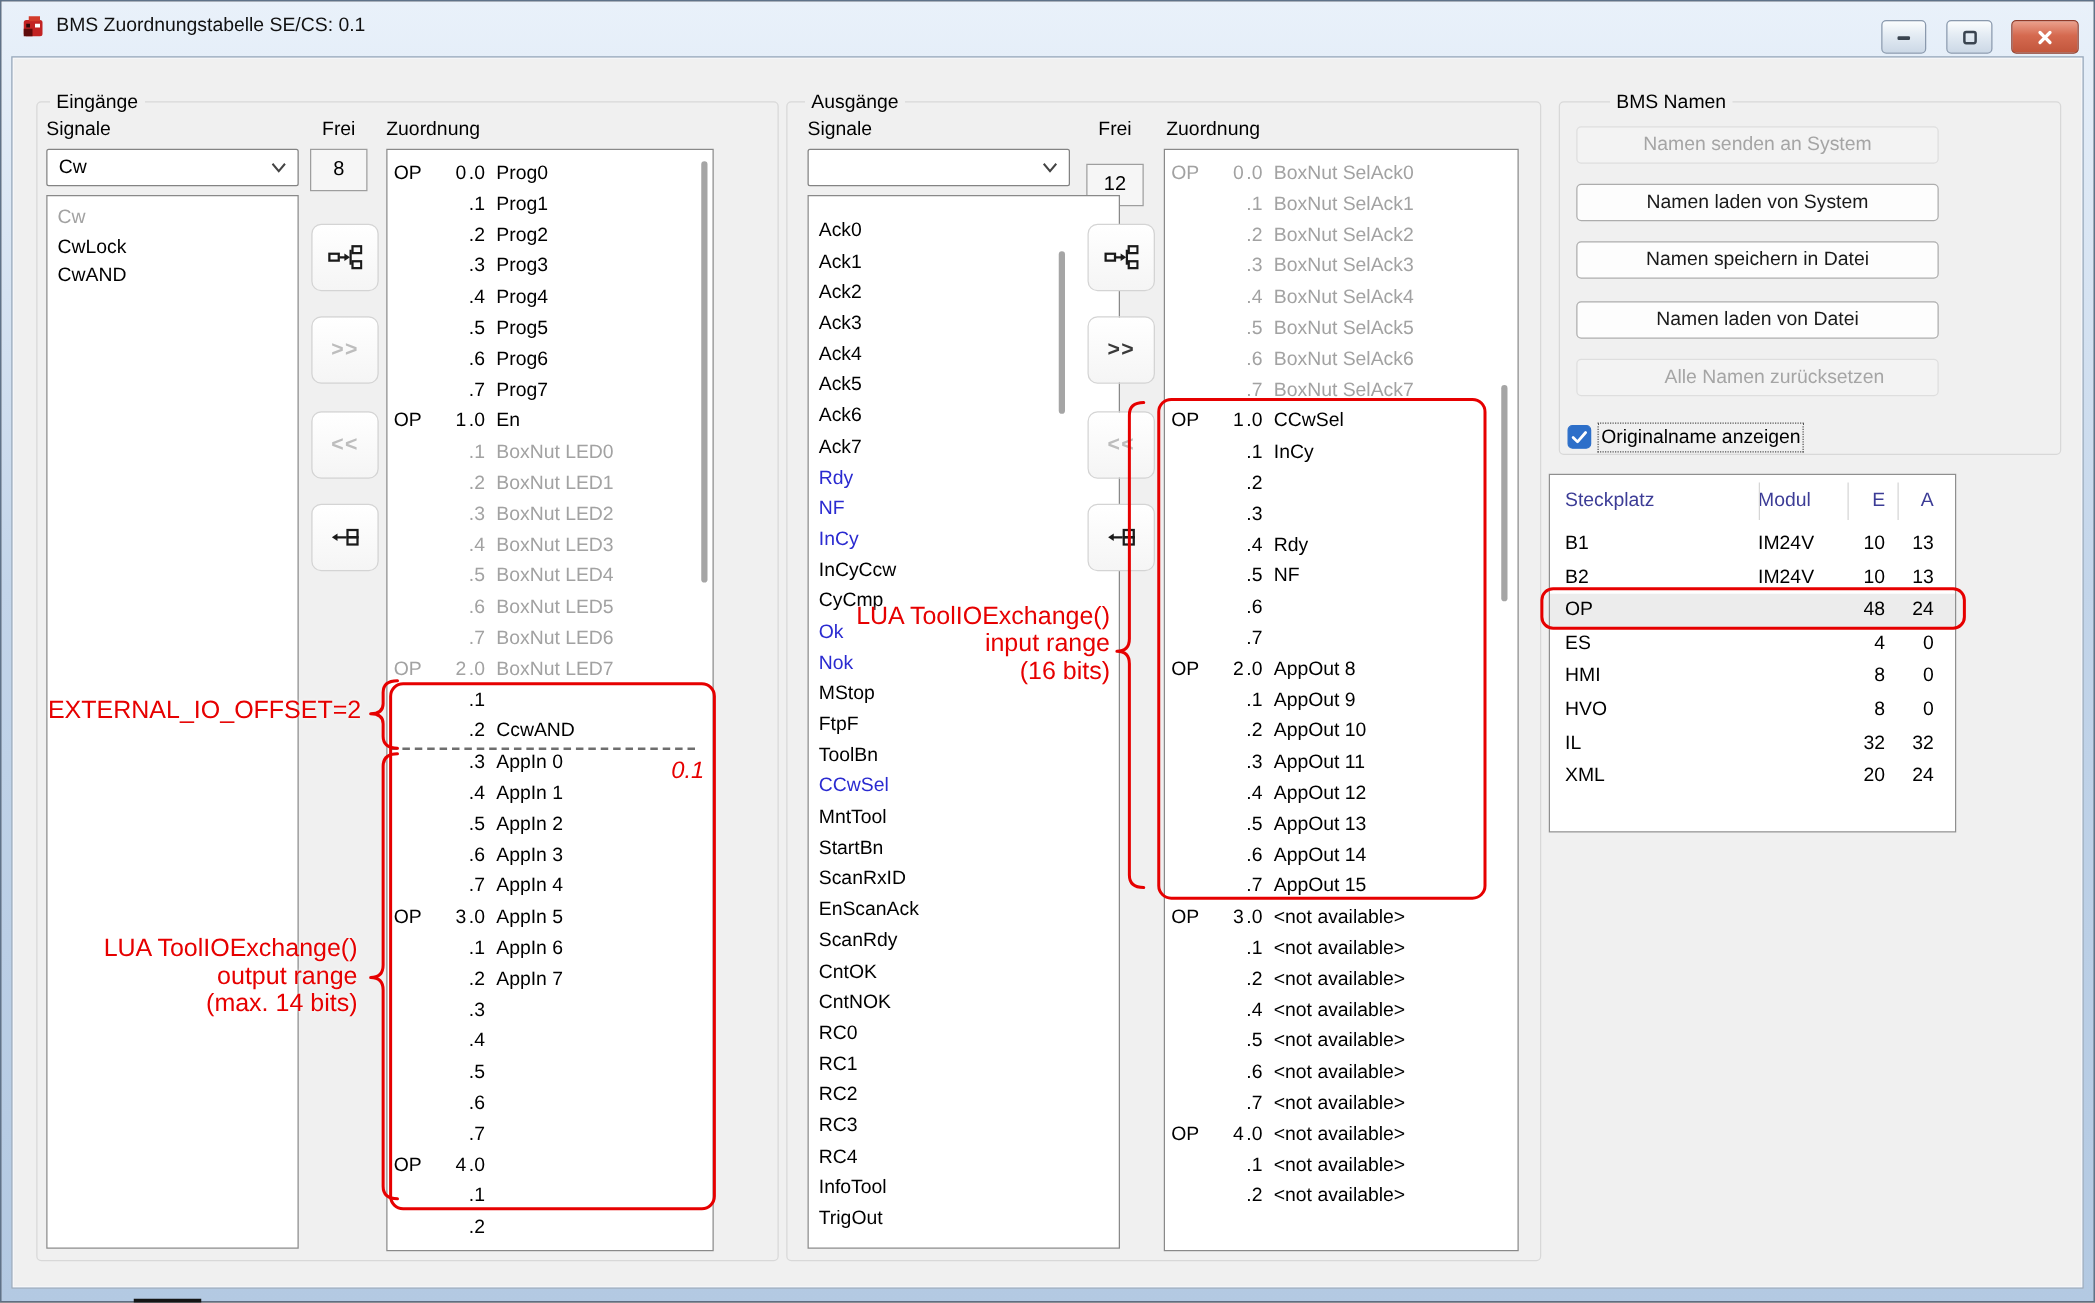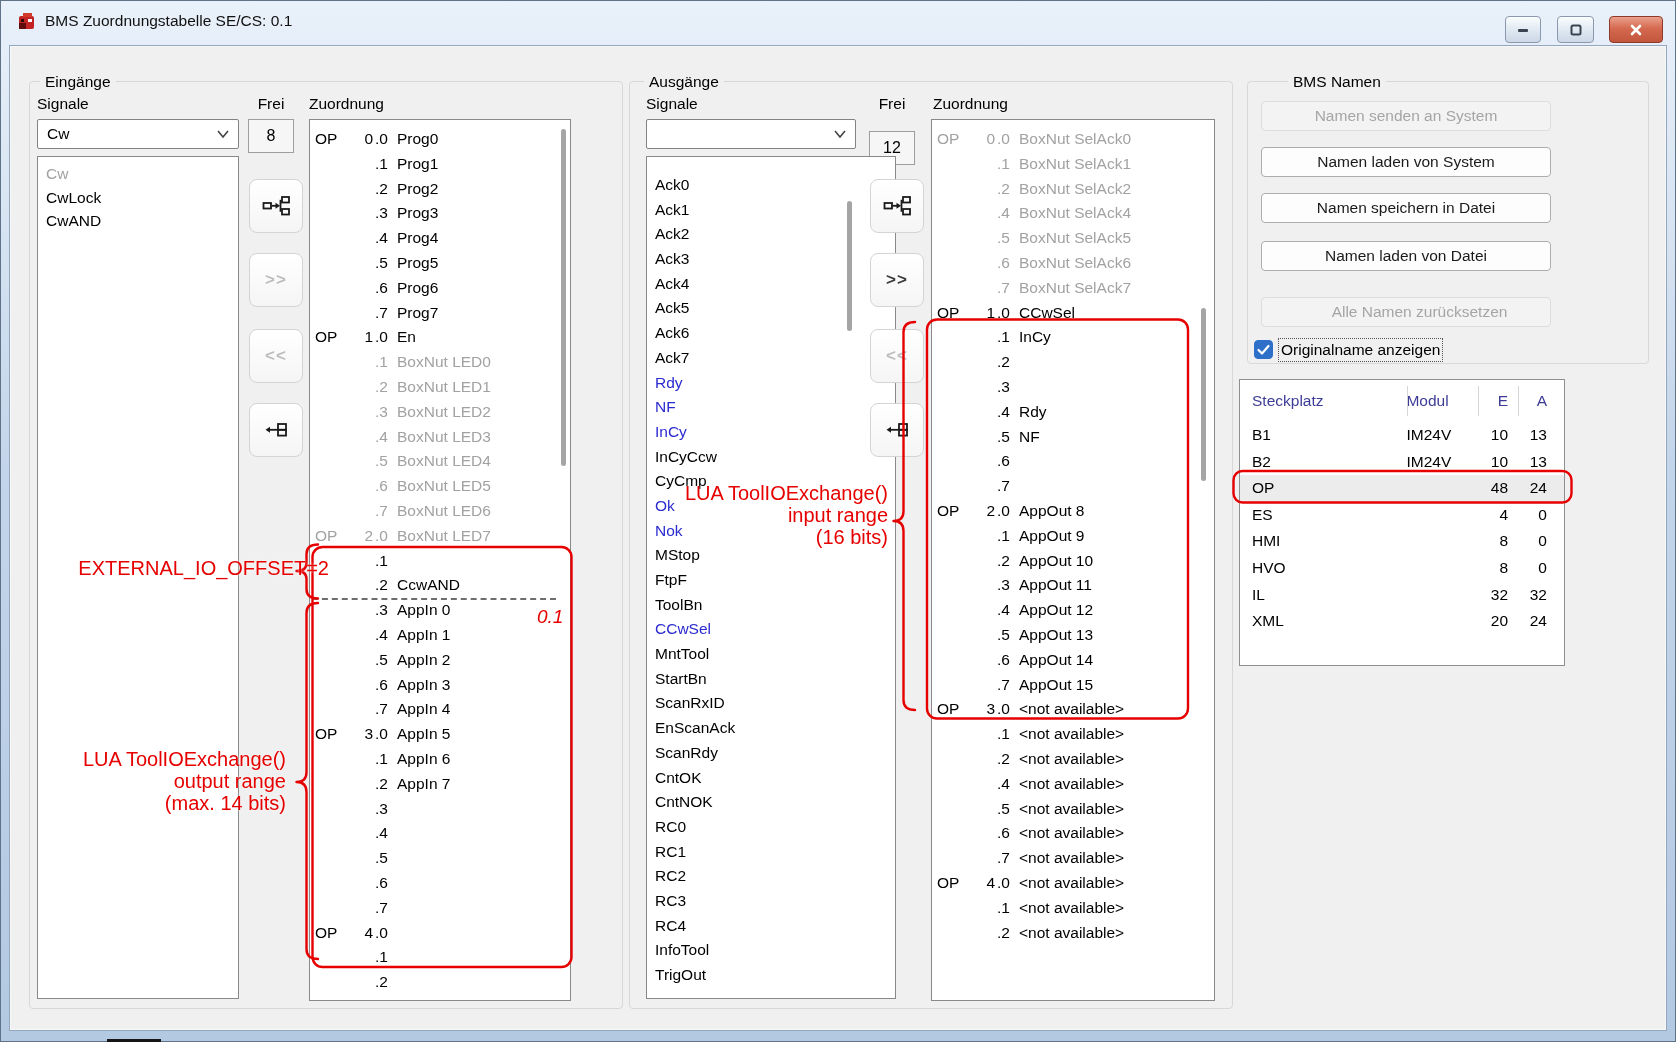--- a/index.html
+++ b/index.html
@@ -355,20 +355,21 @@
   </div>
 
   <div class="listbox zlist" style="left:930px;top:118px;width:284px;height:882px;">
 
       <div class="zrow gray"><span class="op">OP</span><span class="byte">0</span><span class="bit">.0</span><span class="nm">BoxNut SelAck0</span></div>
 
       <div class="zrow gray"><span class="op"></span><span class="byte"></span><span class="bit">.1</span><span class="nm">BoxNut SelAck1</span></div>
 
       <div class="zrow gray"><span class="op"></span><span class="byte"></span><span class="bit">.2</span><span class="nm">BoxNut SelAck2</span></div>
 
+      <div class="zrow gray"><span class="op"></span><span class="byte"></span><span class="bit">.3</span><span class="nm">BoxNut SelAck3</span></div>
 
       <div class="zrow gray"><span class="op"></span><span class="byte"></span><span class="bit">.4</span><span class="nm">BoxNut SelAck4</span></div>
 
       <div class="zrow gray"><span class="op"></span><span class="byte"></span><span class="bit">.5</span><span class="nm">BoxNut SelAck5</span></div>
 
       <div class="zrow gray"><span class="op"></span><span class="byte"></span><span class="bit">.6</span><span class="nm">BoxNut SelAck6</span></div>
 
       <div class="zrow gray"><span class="op"></span><span class="byte"></span><span class="bit">.7</span><span class="nm">BoxNut SelAck7</span></div>
 
       <div class="zrow"><span class="op">OP</span><span class="byte">1</span><span class="bit">.0</span><span class="nm">CCwSel</span></div>
@@ -440,21 +441,21 @@
       </button>
 
       <button class="bms-btn" style="top: 192px;">
         <span>Namen speichern in Datei</span>
       </button>
 
       <button class="bms-btn" style="top: 240px;">
         <span>Namen laden von Datei</span>
       </button>
 
-      <button class="bms-btn disabled" style="top: 296px; padding-left: 33px;">
+      <button class="bms-btn disabled" style="top: 286px; padding-left: 33px;">
         <span>Alle Namen zurücksetzen</span>
       </button>
     </div>
   <div class="cb-box checked">
     <svg width="17" height="17" viewBox="0 0 17 17">
         <polyline points="3.5,9 7,12.5 13.5,5" fill="none" stroke="#fff" stroke-width="2.2" stroke-linecap="round" stroke-linejoin="round"></polyline>
       </svg>
   </div>
   <span class="cb-label">Originalname anzeigen</span>
 
@@ -531,21 +532,21 @@
   <svg class="anno-svg" width="1676" height="1042" viewBox="0 0 1676 1042">
     <g fill="none" stroke="#e60000" stroke-width="2.4" stroke-linecap="round" stroke-linejoin="round">
       <rect x="311.5" y="546" width="259" height="420" rx="10"></rect>
       <rect x="926" y="318.5" width="261" height="399" rx="10"></rect>
       <rect x="1232.5" y="470" width="338" height="31.5" rx="9"></rect>
       <path d="M 317 543.5 Q 305.5 543.5 305.5 553 L 305.5 562 Q 305.5 570 295.5 570 Q 305.5 570 305.5 578 L 305.5 588 Q 305.5 597.5 317 597.5"></path>
       <path d="M 317 602 Q 305.5 602 305.5 612 L 305.5 771 Q 305.5 781 295.5 781 Q 305.5 781 305.5 791 L 305.5 948 Q 305.5 958 317 958"></path>
       <path d="M 914 321 Q 902.5 321 902.5 331 L 902.5 510 Q 902.5 520 892.5 520 Q 902.5 520 902.5 530 L 902.5 699 Q 902.5 709 914 709"></path>
     </g>
   </svg>
-  <div class="anno-text r" style="left:28px;top:556px;width:260px;padding-left:40px;">EXTERNAL_IO_OFFSET=2</div>
+  <div class="anno-text r" style="left:28px;top:556px;width:260px;">EXTERNAL_IO_OFFSET=2</div>
   <div class="anno-text r" style="left:55px;top:747px;width:230px;">
     <div>LUA ToolIOExchange()</div>
     <div>output range</div>
     <div>(max. 14 bits)</div>
   </div>
   <div class="anno-text r" style="left:655px;top:481px;width:232px;">
     <div>LUA ToolIOExchange()</div>
     <div>input range</div>
     <div>(16 bits)</div>
   </div>

